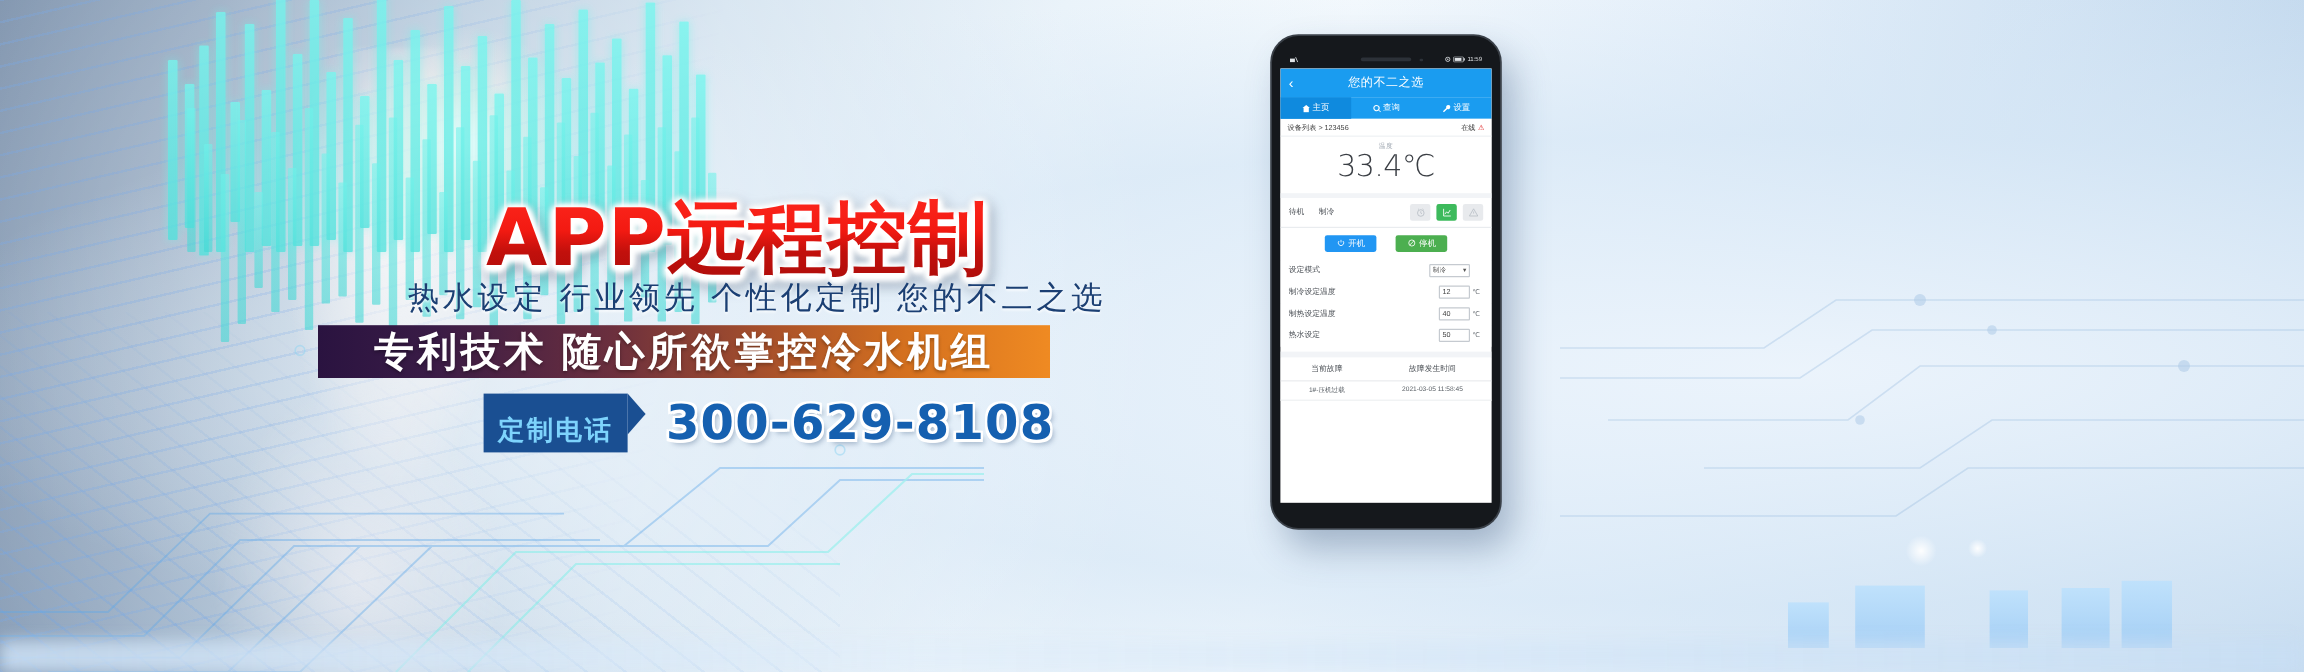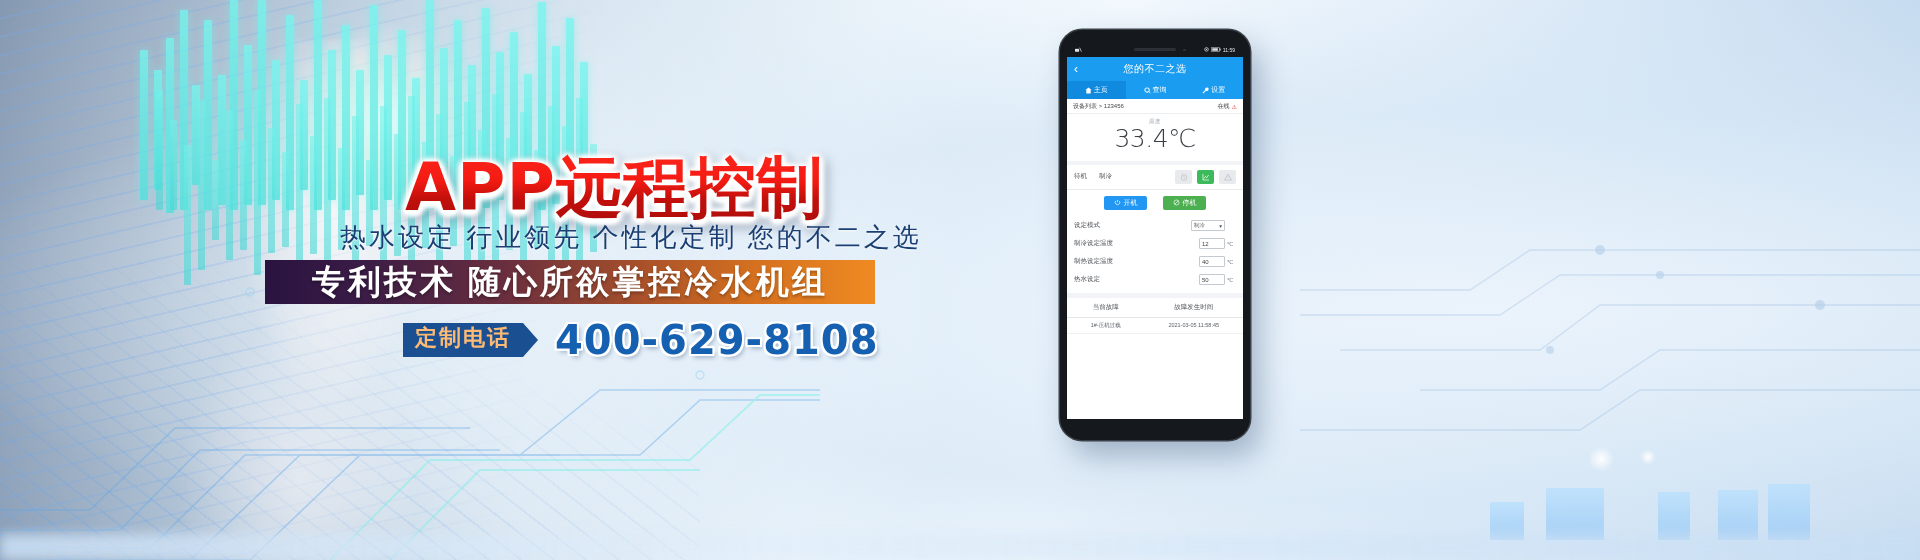--- a/index.html
+++ b/index.html
@@ -58,21 +58,21 @@
   .blocks{ position:absolute; left:1480px; bottom:0; width:440px; height:140px; }
   .blocks i{ position:absolute; bottom:20px; display:block; background:linear-gradient(180deg,rgba(190,225,252,.95),rgba(150,200,245,.75)); }
   .flare{ position:absolute; border-radius:50%; background:radial-gradient(circle,rgba(255,255,255,.95),rgba(255,255,255,0) 70%); }
   .bottomline{
     position:absolute; left:0; bottom:0; width:1920px; height:26px;
     background:linear-gradient(90deg, rgba(205,225,245,.85), rgba(225,238,250,.6) 40%, rgba(200,222,244,.8));
     filter:blur(6px);
   }
 
   
-  .copy{ position:absolute; left:0; top:4px; width:1000px; height:424px; }
+  .copy{ position:absolute; left:0; top:15px; width:1000px; height:424px; }
 
   .headline{
     position:absolute; left:405px; top:139px;
     font-size:66px; font-weight:bold; letter-spacing:1px;
     font-family:"DejaVu Sans","Liberation Sans",sans-serif;
     background:linear-gradient(180deg,#ff2a20 0%, #f31a12 42%, #c2100c 62%, #a50c0a 100%);
     -webkit-background-clip:text; background-clip:text;
     color:transparent; -webkit-text-fill-color:transparent;
     filter:drop-shadow(0 0 3px #fff) drop-shadow(0 0 3px #fff)
            drop-shadow(2px 2px 0 rgba(255,255,255,.95)) drop-shadow(-2px 2px 0 rgba(255,255,255,.95))
@@ -91,22 +91,22 @@
     background:linear-gradient(90deg,#2a1340 0%, #3a1c46 16%, #6b2f3e 40%, #a9512a 62%, #d4701f 80%, #ef8a22 100%);
     display:flex; align-items:center; justify-content:center;
   }
   .band-text{
     font-size:33px; font-weight:bold; color:#ffffff; letter-spacing:3px; white-space:nowrap;
     text-shadow:0 2px 3px rgba(0,0,0,.30);
   }
 
   .phone-row{ position:absolute; left:403px; top:313px; display:flex; align-items:center; gap:0; }
   .tel-tag{
-    position:relative; background:#1a4f92; color:#fdba74; font-size:22px; font-weight:bold;
-    padding:3px 12px 6px 12px; letter-spacing:2px; line-height:1.1;
+    position:relative; background:#1a4f92; color:#7dd3fc; font-size:22px; font-weight:bold;
+    padding:19px 12px 6px 12px; letter-spacing:2px; line-height:1.1;
   }
   .tel-tag:after{
     content:""; position:absolute; right:-15px; top:0; width:0; height:0;
     border-top:17px solid transparent; border-bottom:17px solid transparent; border-left:15px solid #1a4f92;
   }
   .tel-num{
     margin-left:32px; font-size:40px; font-weight:bold; color:#1560b0; letter-spacing:1px;
     font-family:"DejaVu Sans","Liberation Sans",sans-serif;
     text-shadow:
       -2px 0 0 #fff, 2px 0 0 #fff, 0 -2px 0 #fff, 0 2px 0 #fff,
@@ -333,21 +333,21 @@
   <div class="copy">
     <div class="headline">APP远程控制</div>
     <div class="subline">热水设定 行业领先 个性化定制 您的不二之选</div>
 
     <div class="band">
       <span class="band-text">专利技术 随心所欲掌控冷水机组</span>
     </div>
 
     <div class="phone-row">
       <span class="tel-tag">定制电话</span>
-      <span class="tel-num">400-629-8108</span>
+      <span class="tel-num">300-629-8108</span>
     </div>
   </div>
 
   <div class="phone">
     <div class="notch"></div>
     <div class="notch-dot"></div>
 
     <div class="phone-statusbar">
       <span class="sb-left">
         <svg class="sb-ico" width="7" height="6" viewBox="0 0 12 10">

